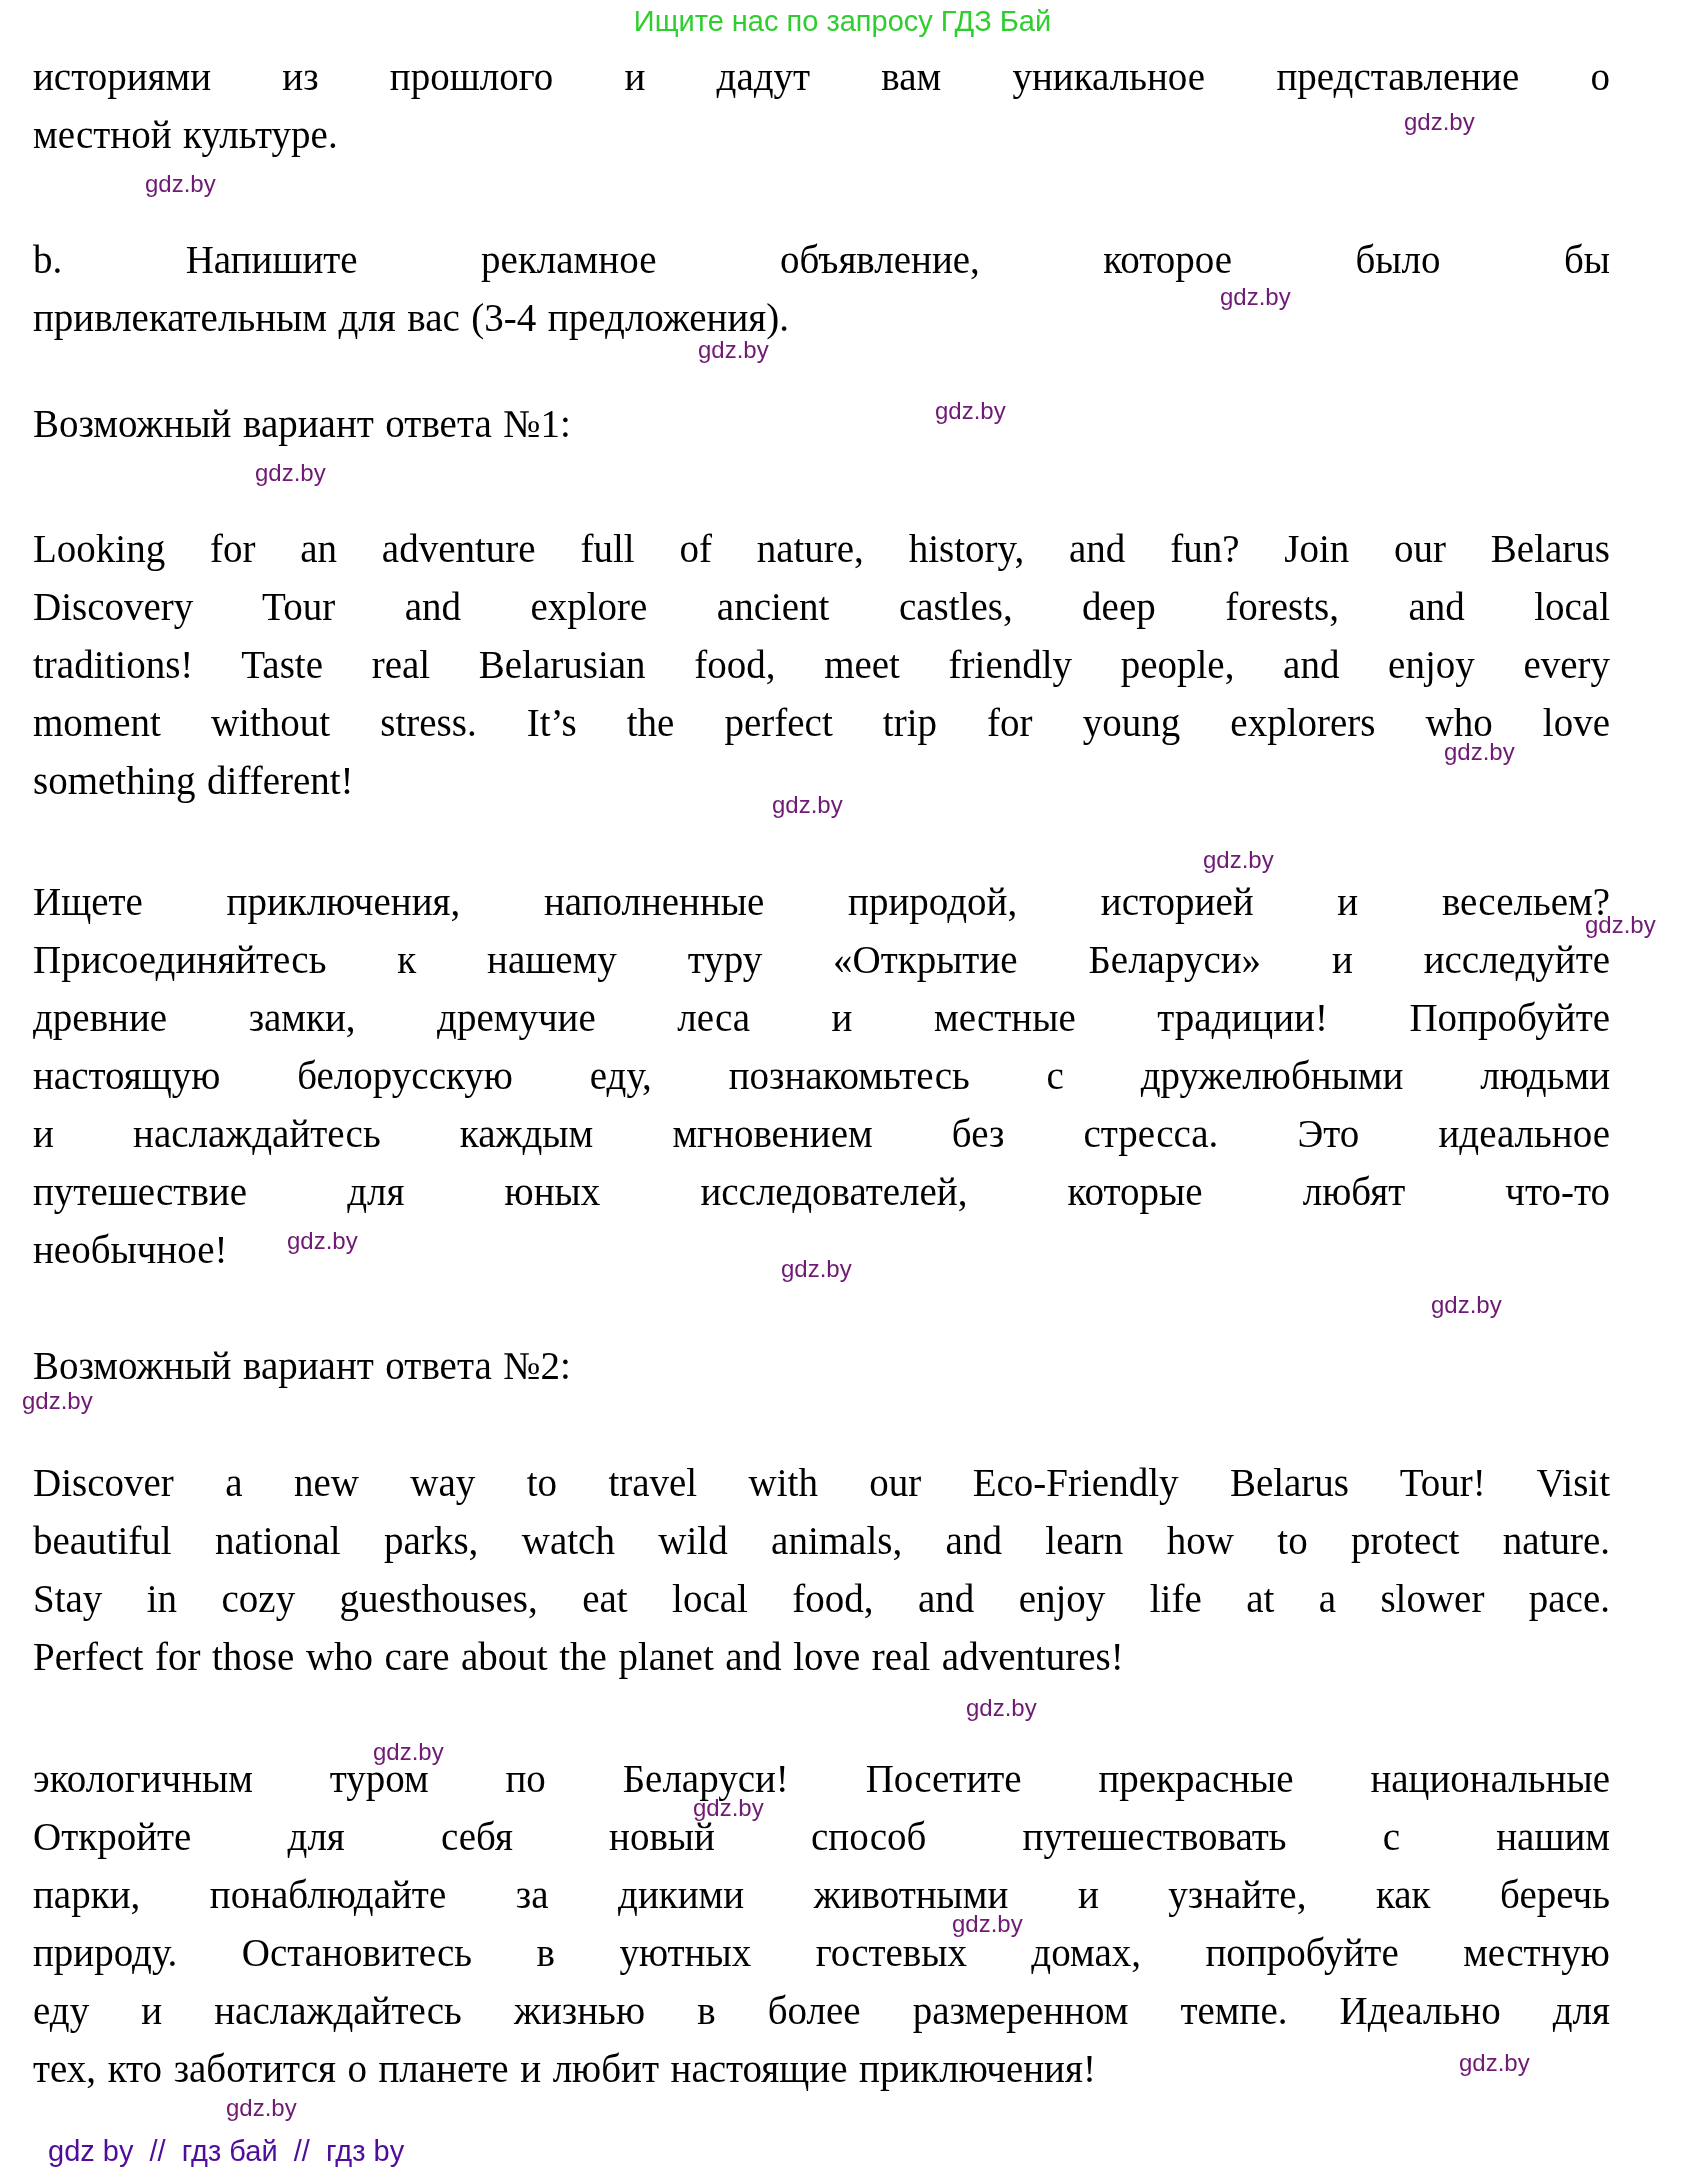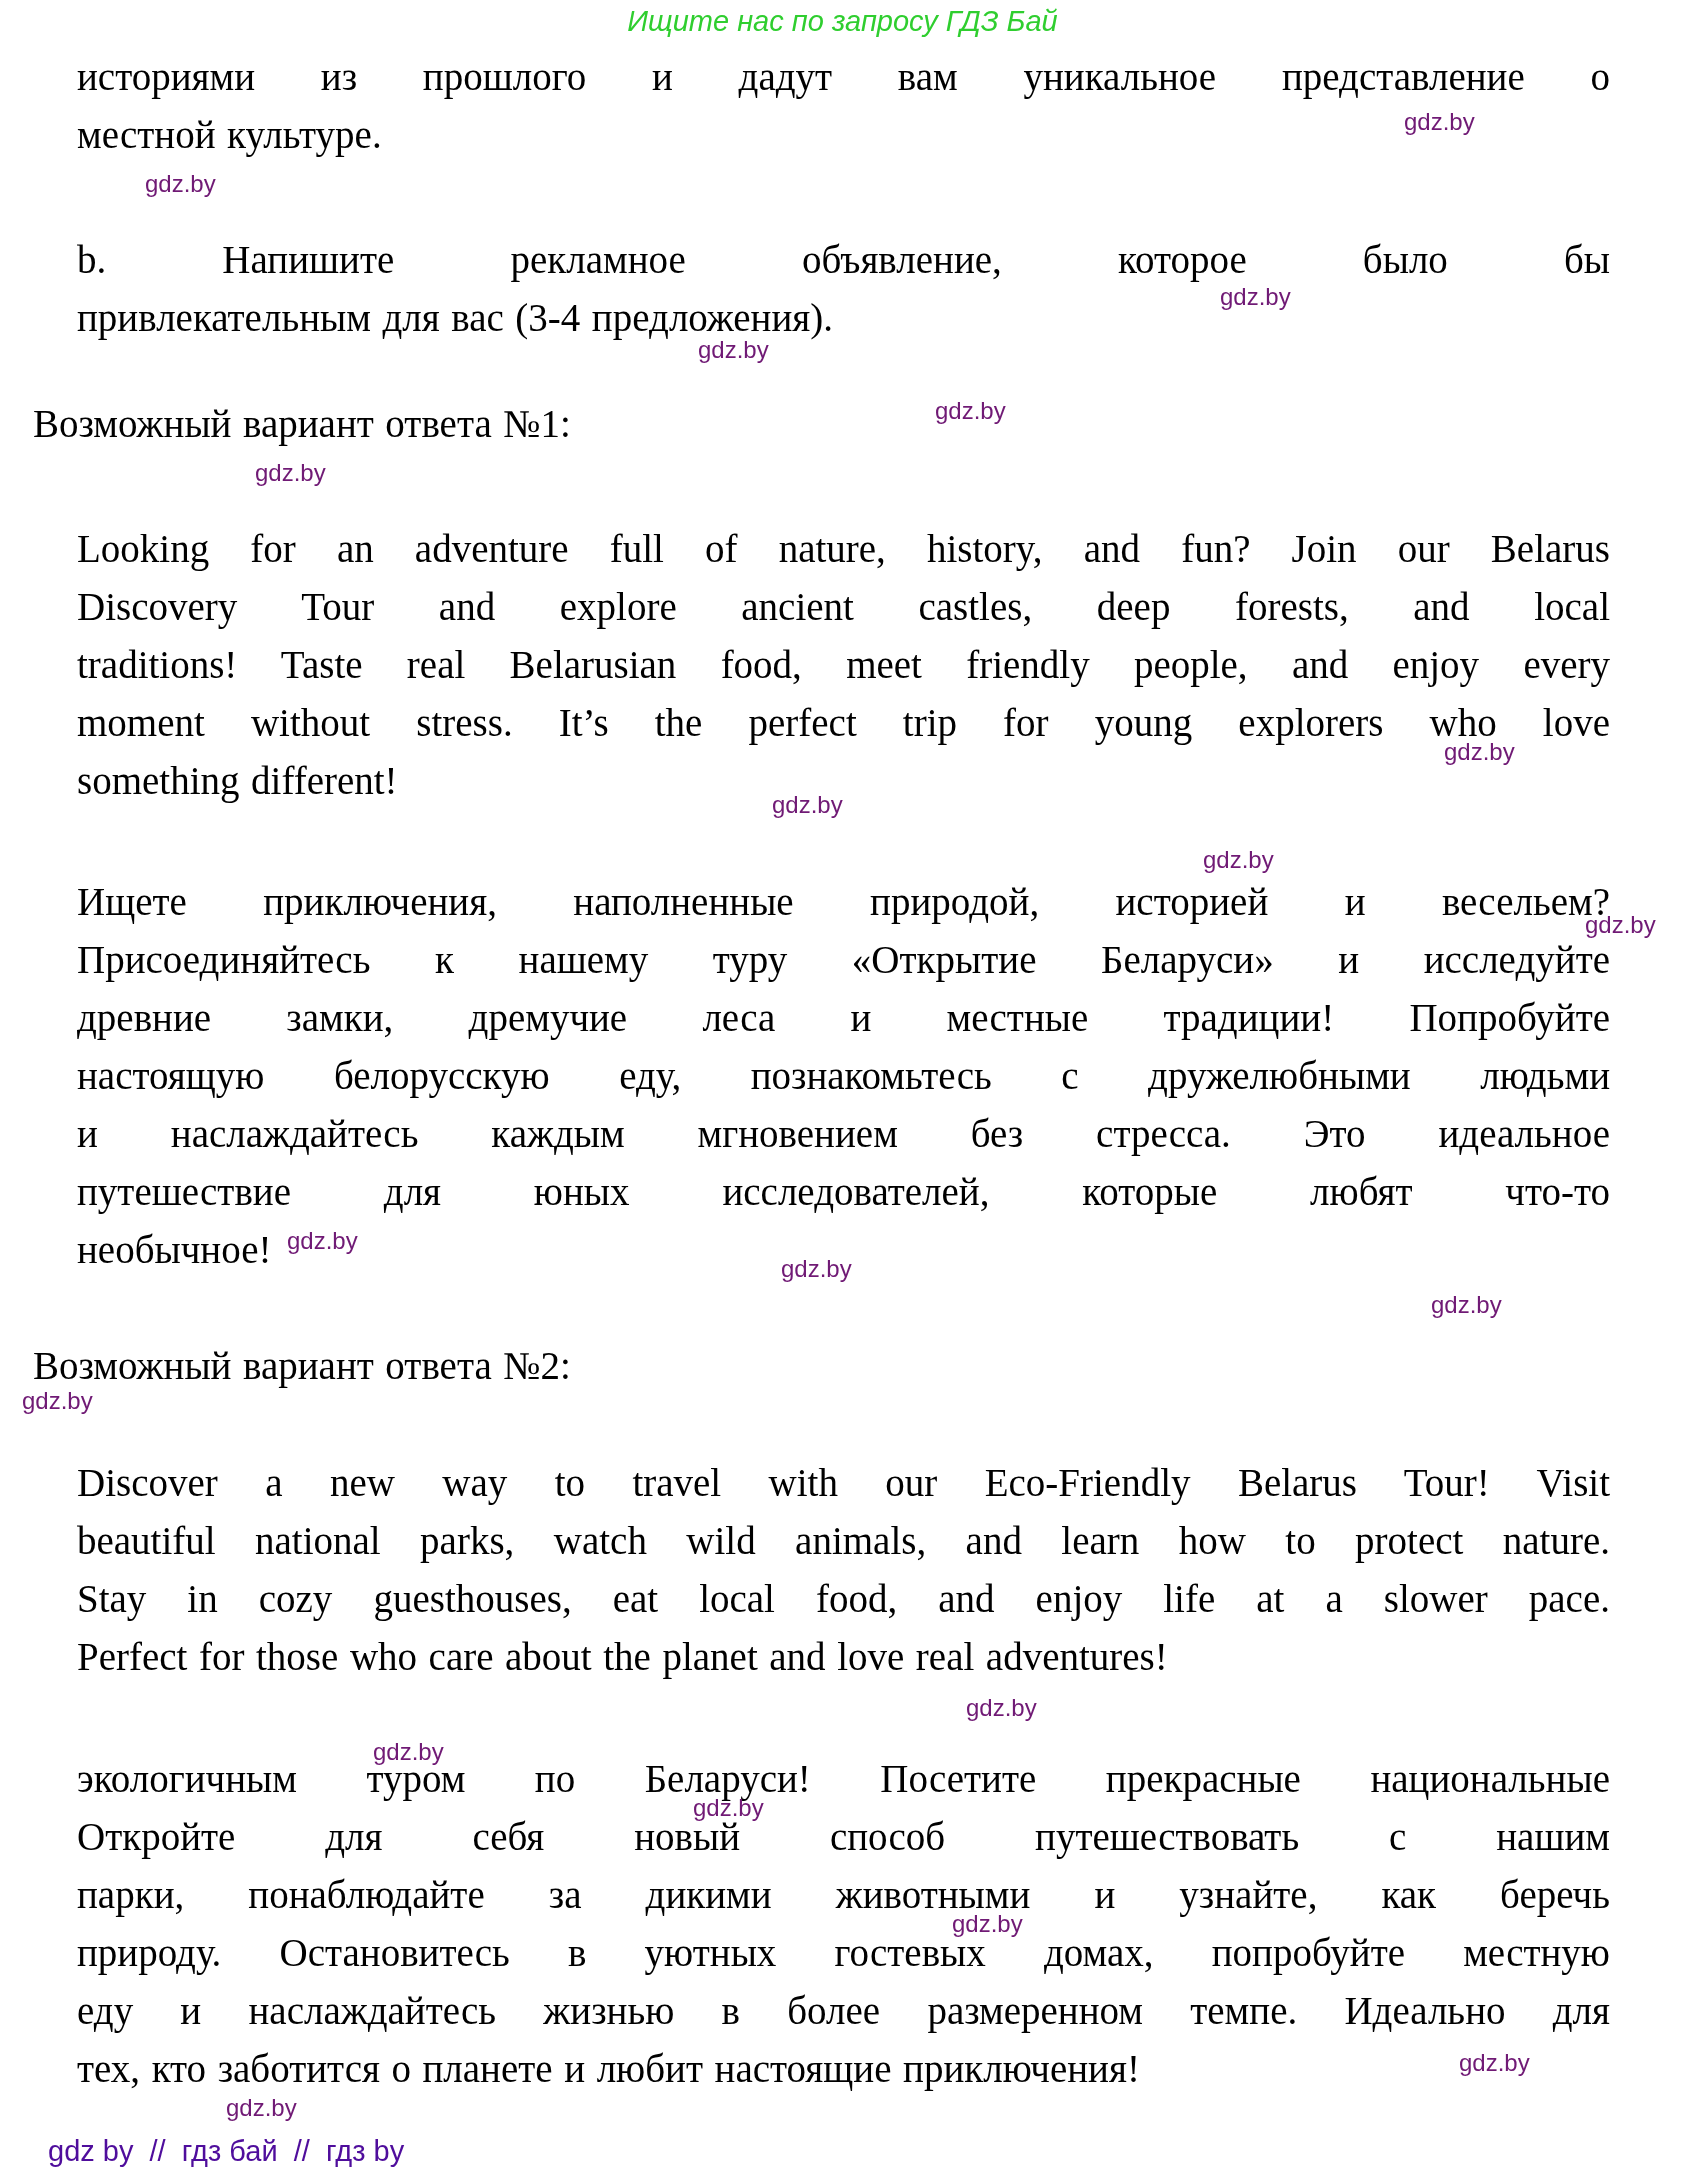--- a/index.html
+++ b/index.html
@@ -9,28 +9,28 @@
     position: relative;
     font-family: "Liberation Serif", "DejaVu Serif", serif;
     color: #000000;
     overflow: hidden;
   }
   .page { position: absolute; left: 0; top: 0; width: 1685px; height: 2180px; }
   .promo {
     position: absolute; top: 5.3px; left: 0; width: 100%;
     text-align: center;
     font-family: "Liberation Sans", "DejaVu Sans", sans-serif;
-    font-size: 29px; color: #2fce2f; font-style: italic;
+    font-size: 29px; color: #2fce2f;
   }
   .para, .heading {
     position: absolute; left: 33px; width: 1577px;
     font-size: 39px; line-height: 58px;
     word-spacing: 1.8px;
   }
-  .tline { text-align: justify; text-align-last: justify; margin-left: 44px; }
+  .tline { text-align: justify; text-align-last: justify; }
   .tline-last { text-align: justify; text-align-last: left; }
   .heading { text-align: left; }
   .wm {
     position: absolute;
     font-family: "Liberation Sans", "DejaVu Sans", sans-serif;
     font-size: 24px; line-height: 1; color: #701a75;
     white-space: nowrap;
   }
   .footer {
     position: absolute; top: 2135px; left: 0; width: 100%;

